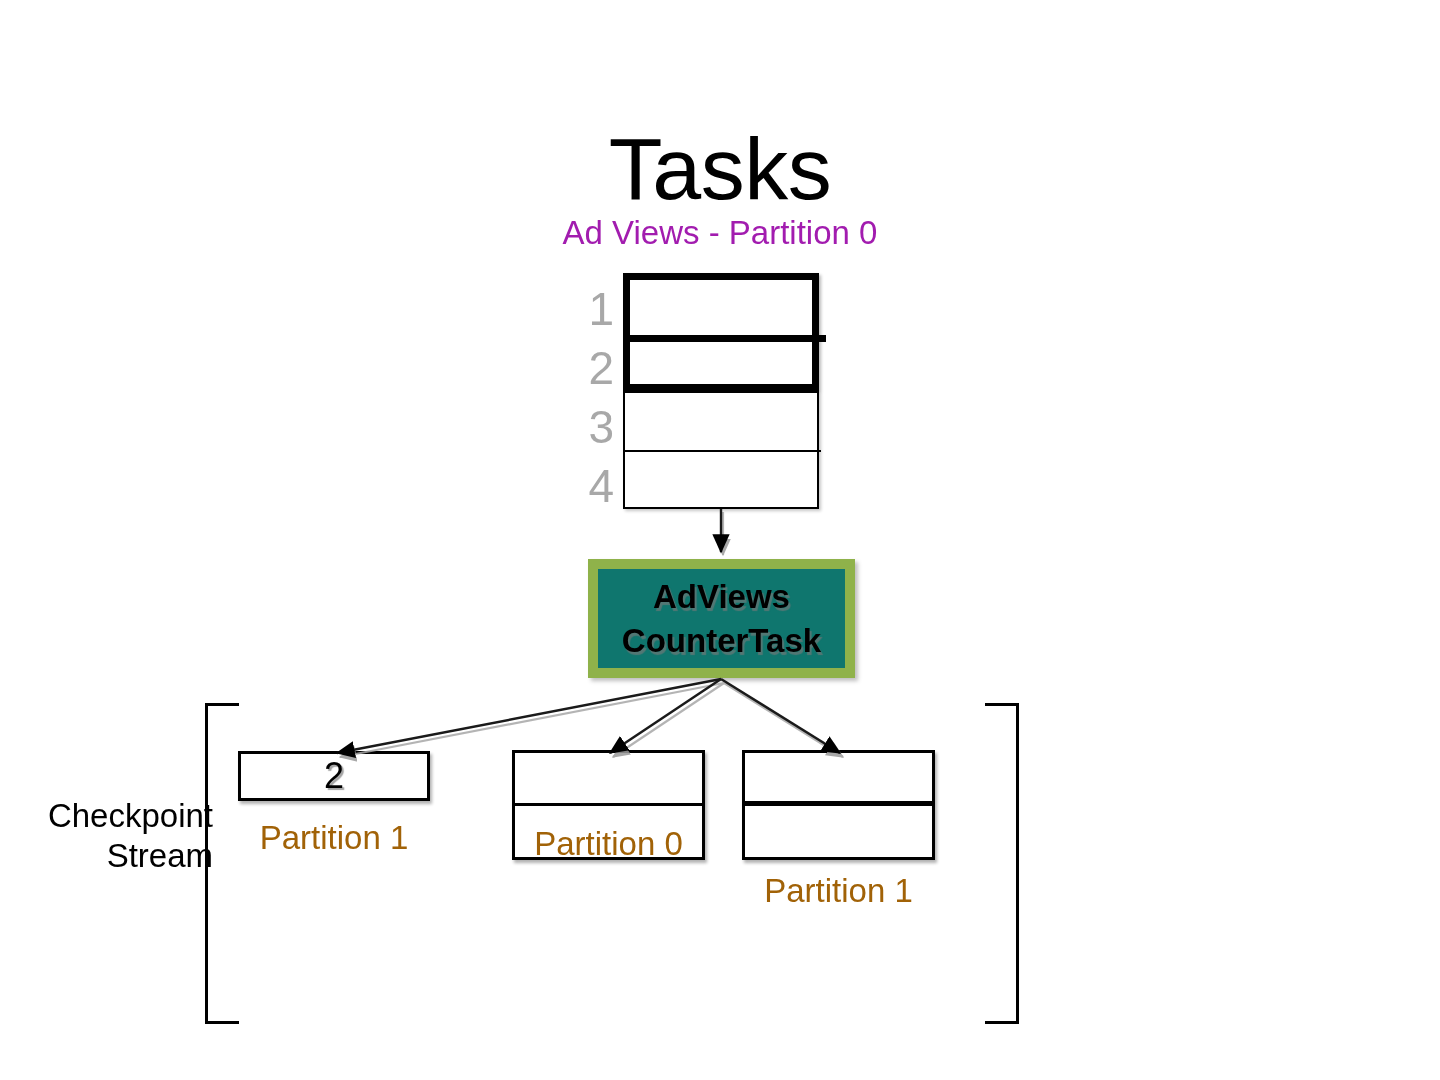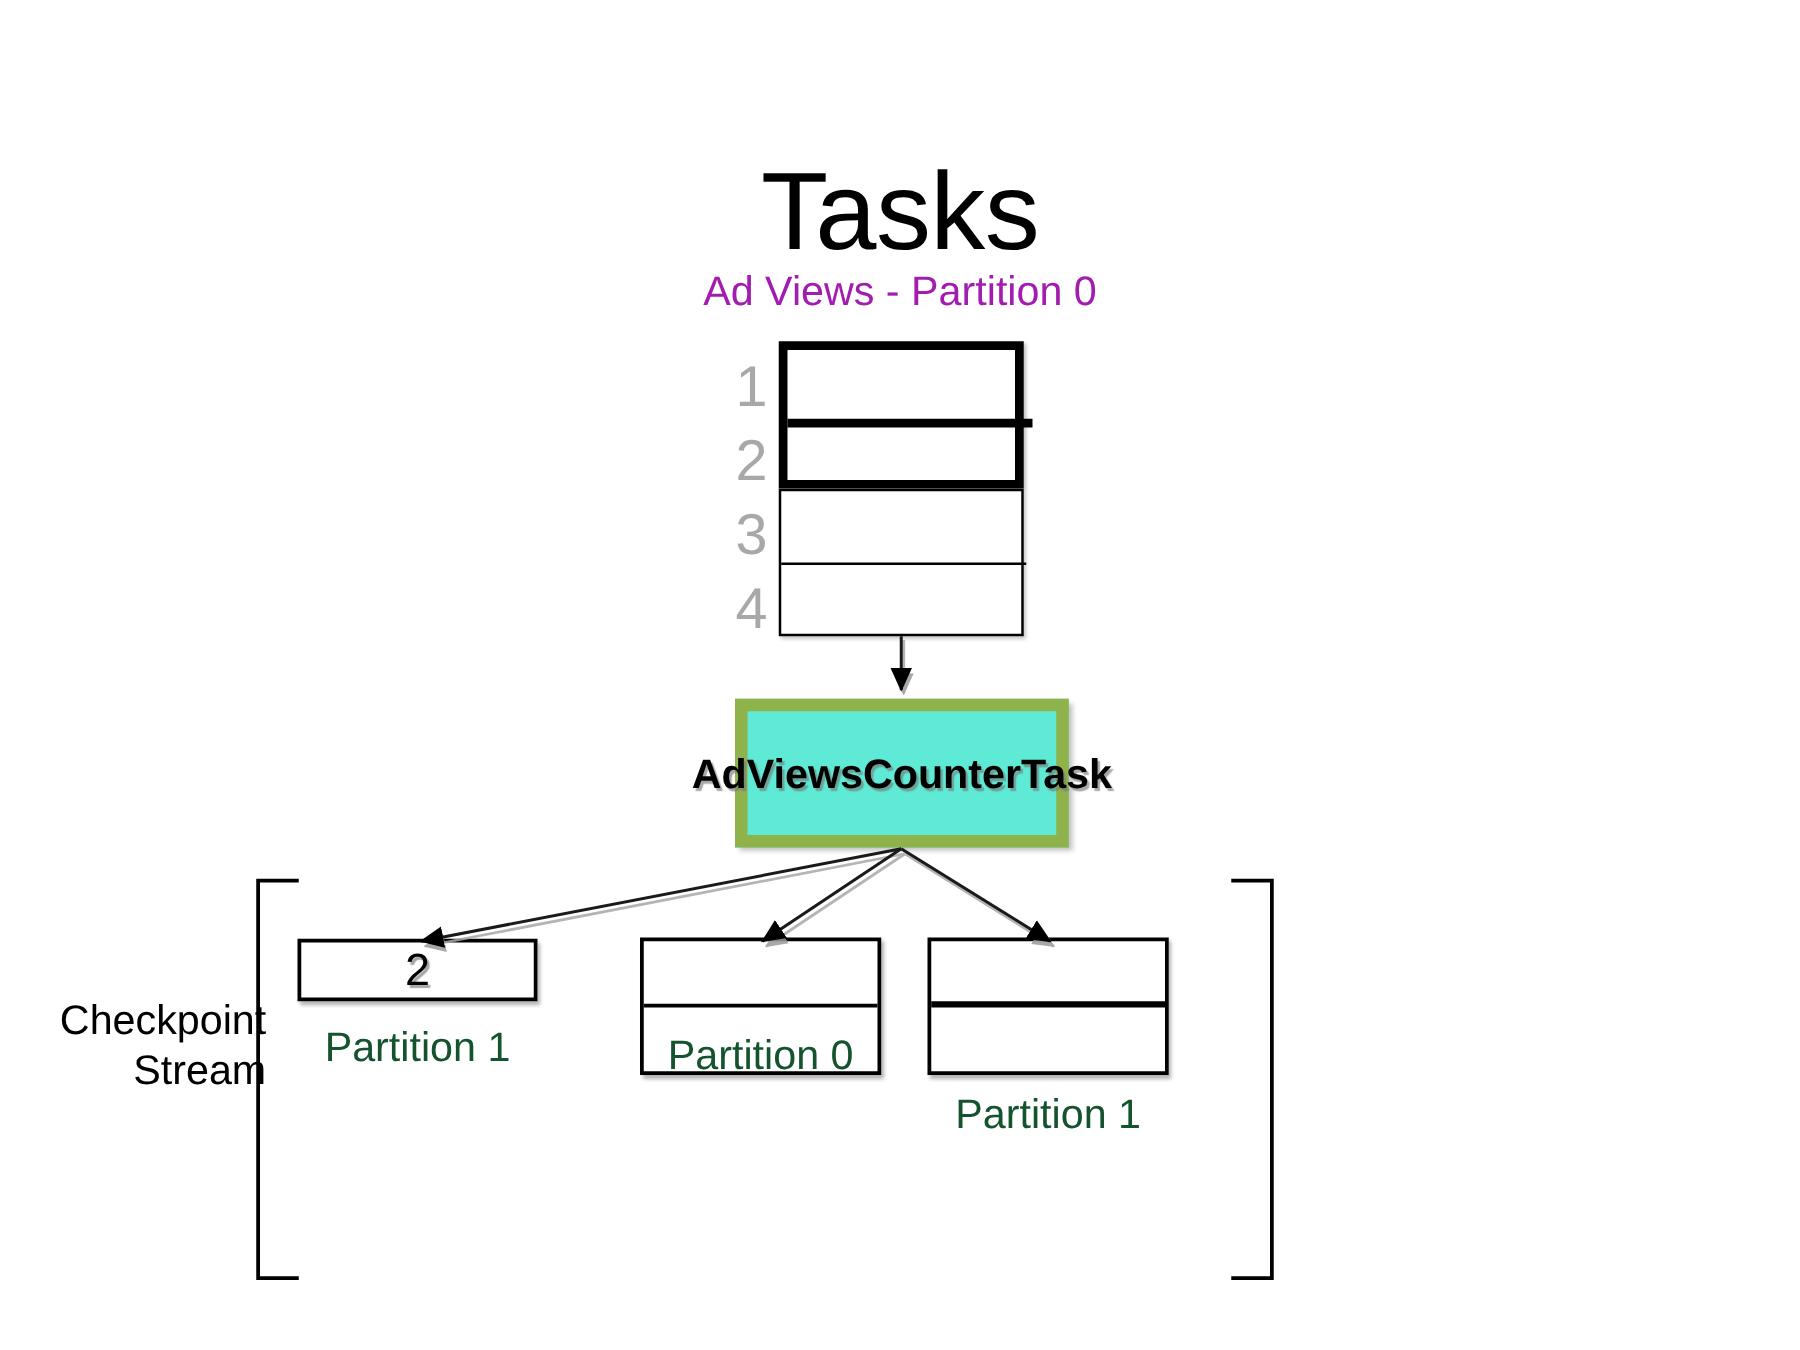--- a/index.html
+++ b/index.html
@@ -111,23 +111,24 @@
 
   
   .task-box {
     position: absolute;
     left: 588px;
     top: 559px;
     width: 267px;
     height: 119px;
     box-sizing: border-box;
     border: 10px solid #8fb24a;
-    background: #5eead4;
+    background: #0f766e;
     box-shadow: 3px 3px 4px rgba(0,0,0,0.25);
     display: flex;
+    flex-direction: column;
     align-items: center;
     justify-content: center;
   }
   .task-line {
     font-size: 33px;
     line-height: 1.32;
     font-weight: 700;
     color: #000;
     text-shadow: 2px 3px 1px rgba(120,120,120,0.65);
     white-space: nowrap;
@@ -175,21 +176,21 @@
     height: 3px;
     background: #000;
   }
   .outbox.p1 .outbox-divider { height: 5px; top: 48px; }
 
   .part-label {
     position: absolute;
     font-size: 33px;
     line-height: 1.0;
     text-align: center;
-    color: #14532d;
+    color: #a16207;
     white-space: nowrap;
   }
   .part-label.cp   { left: 238px; top: 821px; width: 192px; }
   .part-label.out0 { left: 500px; top: 827px; width: 217px; }
   .part-label.out1 { left: 730px; top: 874px; width: 217px; }
 
   
   .bracket {
     position: absolute;
     top: 703px;

